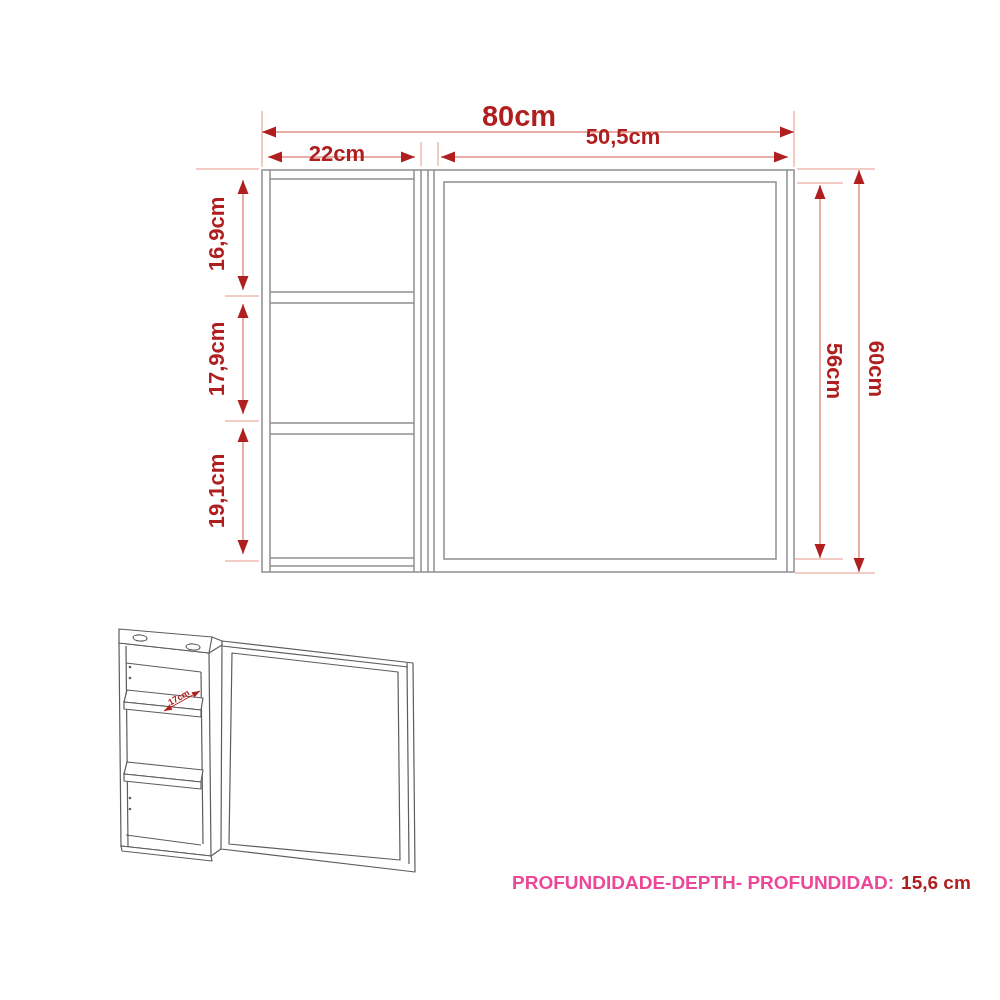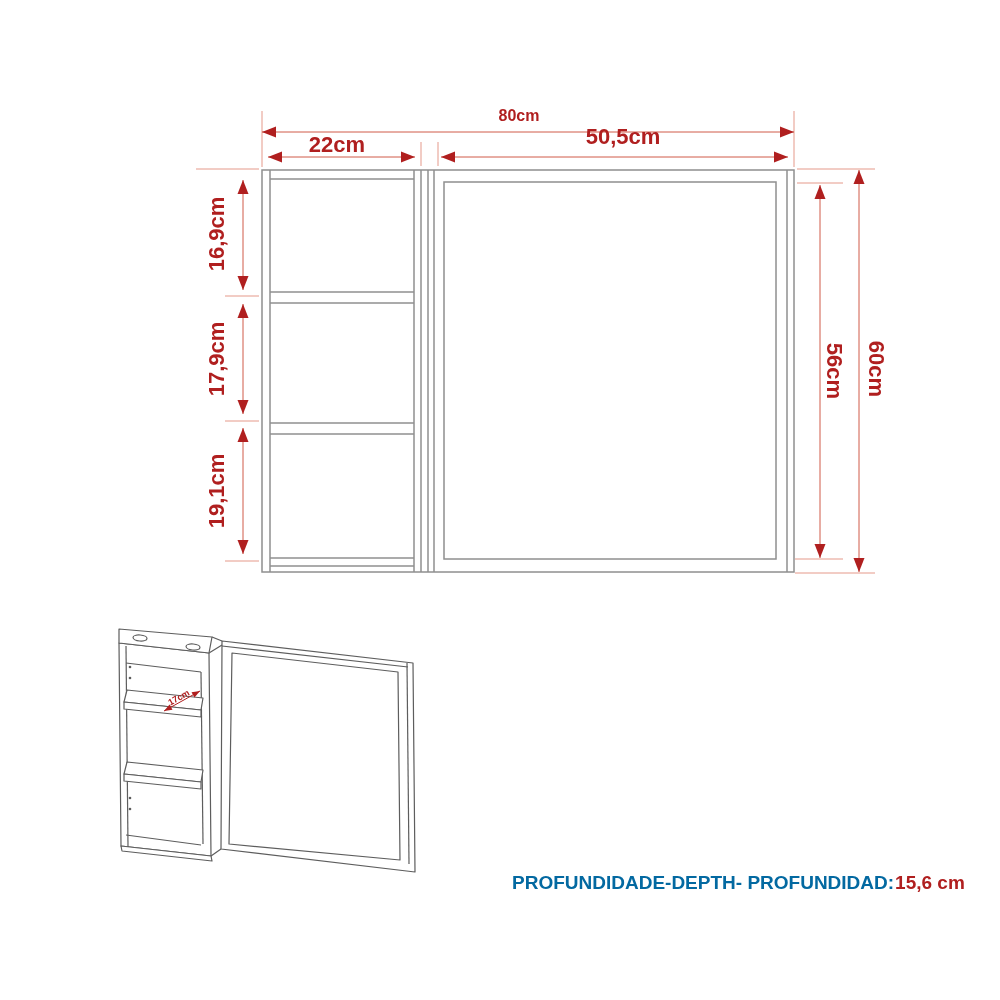--- a/index.html
+++ b/index.html
@@ -1,29 +1,29 @@
 <!DOCTYPE html>
 <html><head>
 <meta charset="utf-8">
 <style>
   html,body{margin:0;padding:0;background:#fff;}
   .canvas{position:relative;width:1000px;height:1000px;background:#ffffff;overflow:hidden;
           font-family:"Liberation Sans",sans-serif;}
   .drawing{position:absolute;left:0;top:0;}
-  .dim-label{position:absolute;font-weight:bold;font-size:16px;color:#b01f1f;
+  .dim-label{position:absolute;font-weight:bold;font-size:29px;color:#b01f1f;
              white-space:nowrap;transform:translate(-50%,-50%);line-height:1;}
   .dim-label.sm{font-size:22px;}
   .rot-ccw{transform:translate(-50%,-50%) rotate(-90deg);}
   .rot-cw{transform:translate(-50%,-50%) rotate(90deg);}
   .iso-label{position:absolute;font-weight:bold;font-size:9px;color:#b01f1f;
              white-space:nowrap;transform:translate(-50%,-50%) rotate(-29deg);line-height:1;}
   .footer-note{position:absolute;left:512px;top:872px;font-weight:bold;font-size:19px;
                white-space:nowrap;line-height:1.2;}
-  .footer-note .lbl{color:#0369a1;}
-  .footer-note .val{color:#b01f1f;margin-left:1px;}
+  .footer-note .lbl{color:#ec4899;}
+  .footer-note .val{color:#b01f1f;margin-left:7px;}
 </style>
 </head>
 <body>
 
 <div class="canvas">
 
   <svg class="drawing" width="1000" height="1000" viewBox="0 0 1000 1000">
 
     <g stroke="#8f8f8f" stroke-width="1.5" fill="none">
       <rect x="262" y="170" width="532" height="402"></rect>
@@ -123,21 +123,21 @@
     </g>
 
     <g>
       <line x1="164" y1="711" x2="200" y2="691" stroke="#b01f1f" stroke-width="1"></line>
       <polygon points="200,691 194.5,697.5 191.5,692.3" fill="#b01f1f"></polygon>
       <polygon points="164,711 172.5,709.7 169.5,704.5" fill="#b01f1f"></polygon>
     </g>
   </svg>
 
   <div class="dim-label" style="left:519px;top:116px">80cm</div>
-  <div class="dim-label sm" style="left:337px;top:145px">22cm</div>
+  <div class="dim-label sm" style="left:337px;top:154px">22cm</div>
   <div class="dim-label sm" style="left:623px;top:137px">50,5cm</div>
 
   <div class="dim-label sm rot-ccw" style="left:217px;top:234px">16,9cm</div>
   <div class="dim-label sm rot-ccw" style="left:217px;top:359px">17,9cm</div>
   <div class="dim-label sm rot-ccw" style="left:217px;top:491px">19,1cm</div>
 
   <div class="dim-label sm rot-cw" style="left:834px;top:371px">56cm</div>
   <div class="dim-label sm rot-cw" style="left:876px;top:369px">60cm</div>
 
   <div class="iso-label" style="left:179px;top:698px">17cm</div>

